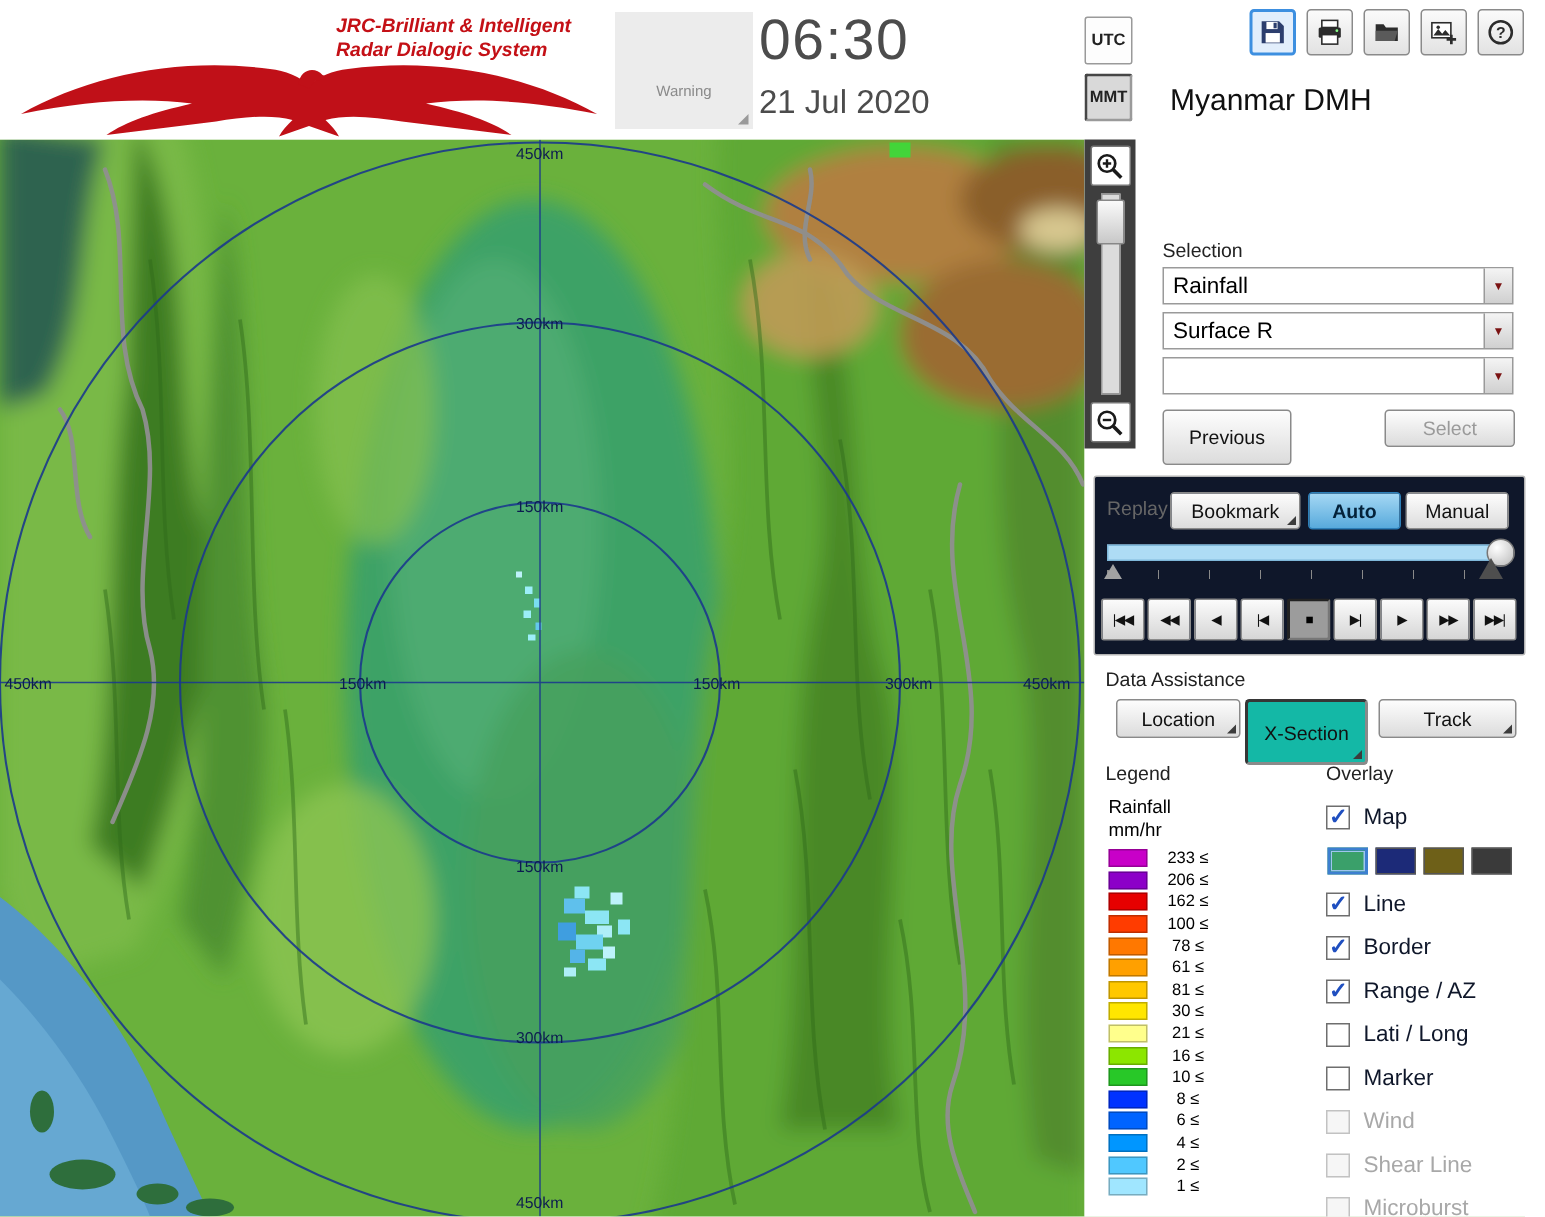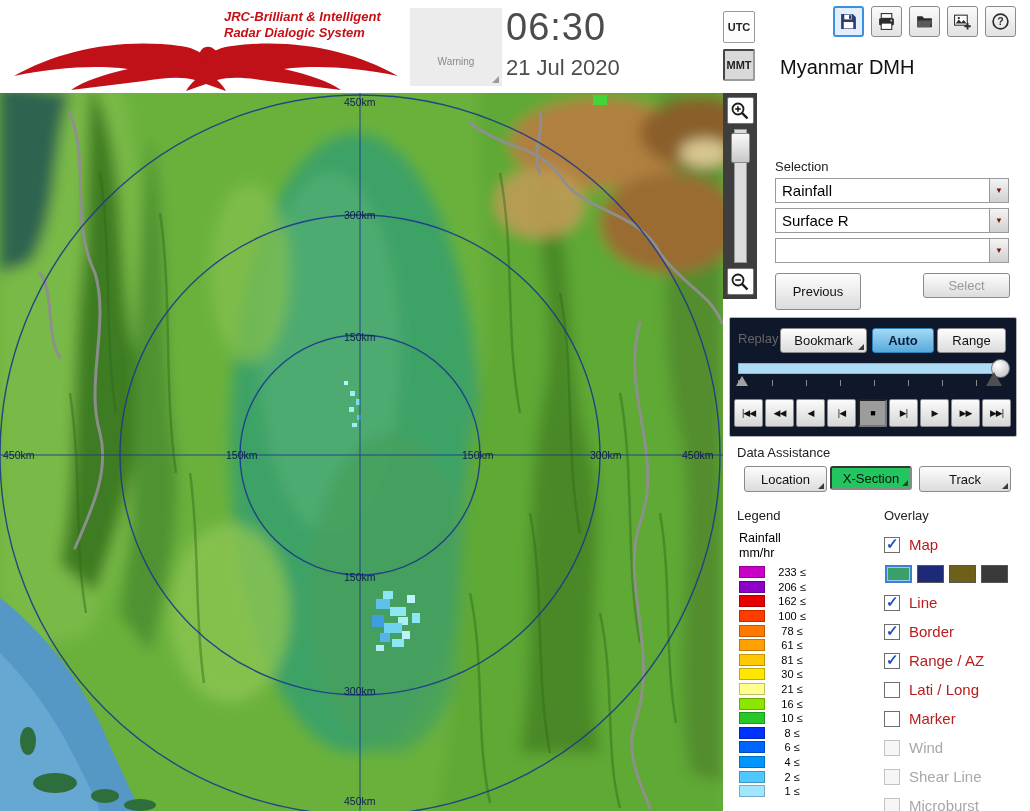--- a/index.html
+++ b/index.html
@@ -65,36 +65,36 @@
   .rthumb{position:absolute;right:-3px;top:-5px;width:19px;height:19px;border-radius:50%;background:radial-gradient(circle at 35% 30%,#ffffff,#b8b8b8);border:1px solid #777}
   .rticks{position:absolute;left:8px;top:62px;width:270px;height:6px;background:repeating-linear-gradient(90deg,#8a8a8a 0 1px,transparent 1px 34px)}
   .tri-left{position:absolute;left:6px;top:58px;width:0;height:0;border-left:6px solid transparent;border-right:6px solid transparent;border-bottom:10px solid #a2a2a2}
   .tri-right{position:absolute;left:256px;top:54px;width:0;height:0;border-left:8px solid transparent;border-right:8px solid transparent;border-bottom:14px solid #4e4e4e}
   .transport{position:absolute;left:4px;top:81px;display:flex;gap:2px}
   .tp{width:29px;height:28px;font-size:9px;letter-spacing:-1px;background:linear-gradient(#fbfbfb,#d6d6d6);border:1px solid #8a8a8a;border-radius:2px;color:#111;padding:0}
   .tp.pressed{background:#9c9c9c;border:2px inset #777;color:#000}
 
   .da-label{position:absolute;left:14px;top:352px;font-size:13px;color:#222}
   .loc-btn{position:absolute;left:21px;top:373px;width:83px;height:26px}
-  .xsec-btn{position:absolute;left:107px;top:373px;width:82px;height:24px;background:#22c55e;border:2px inset #8a8a8a}
+  .xsec-btn{position:absolute;left:107px;top:373px;width:82px;height:44px;background:#14b8a6;border:2px inset #8a8a8a}
   .track-btn{position:absolute;left:196px;top:373px;width:92px;height:26px}
 
   .legend-label{position:absolute;left:14px;top:415px;font-size:13px;color:#222}
   .overlay-label{position:absolute;left:161px;top:415px;font-size:13px;color:#222}
   .legend-unit{position:absolute;left:16px;top:438px;font-size:12.5px;color:#000;line-height:1.22}
   .legend-rows{position:absolute;left:16px;top:472px}
   .lg-row{display:flex;align-items:center;height:14.6px}
   .lg-sw{width:26px;height:12px;margin-right:6px;border:1px solid rgba(0,0,0,.25);flex:none}
   .lg-val{font-size:11px;color:#000;width:42px;text-align:center;white-space:nowrap}
 
   .overlay-rows{position:absolute;left:161px;top:437px;width:146px}
   .ov-row{display:flex;align-items:center;height:29px;cursor:default}
   .cb{width:16px;height:16px;border:1px solid #6e6e6e;background:#fff;margin-right:9px;position:relative;flex:none}
   .cb.checked::after{content:"✓";position:absolute;left:1px;top:-3px;font-size:15px;font-weight:bold;color:#1f4fc0}
-  .ov-label{font-size:15px;color:#b91c1c;white-space:nowrap}
+  .ov-label{font-size:15px;color:#0f172a;white-space:nowrap}
   .ov-row.disabled .ov-label{color:#a8a8a8}
   .ov-row.disabled .cb{border-color:#c2c2c2;background:#f6f6f6}
   .map-styles{display:flex;gap:5px;height:29px;align-items:center;padding-left:1px}
   .ms{width:27px;height:18px;border:1px solid #555;padding:0}
   .ms.selected{border:2px solid #3d7fd0;box-shadow:0 0 0 1px #9ec6ee inset}
 </style>
 </head>
 <body>
 
 <div class="app">
@@ -282,21 +282,21 @@
       <button class="dd-btn"></button>
     </div>
 
     <button class="btn prev-btn">Previous</button>
     <button class="btn select-btn">Select</button>
 
     <div class="replay-box">
       <div class="replay-label">Replay</div>
       <button class="btn corner-tri bookmark">Bookmark</button>
       <button class="auto">Auto</button>
-      <button class="btn manual">Range</button>
+      <button class="btn manual">Manual</button>
 
       <div class="rslider">
         <div class="rthumb"></div>
       </div>
       <div class="rticks"></div>
       <div class="tri-left"></div>
       <div class="tri-right"></div>
 
       <div class="transport">
         <button class="tp">|◀◀</button>

